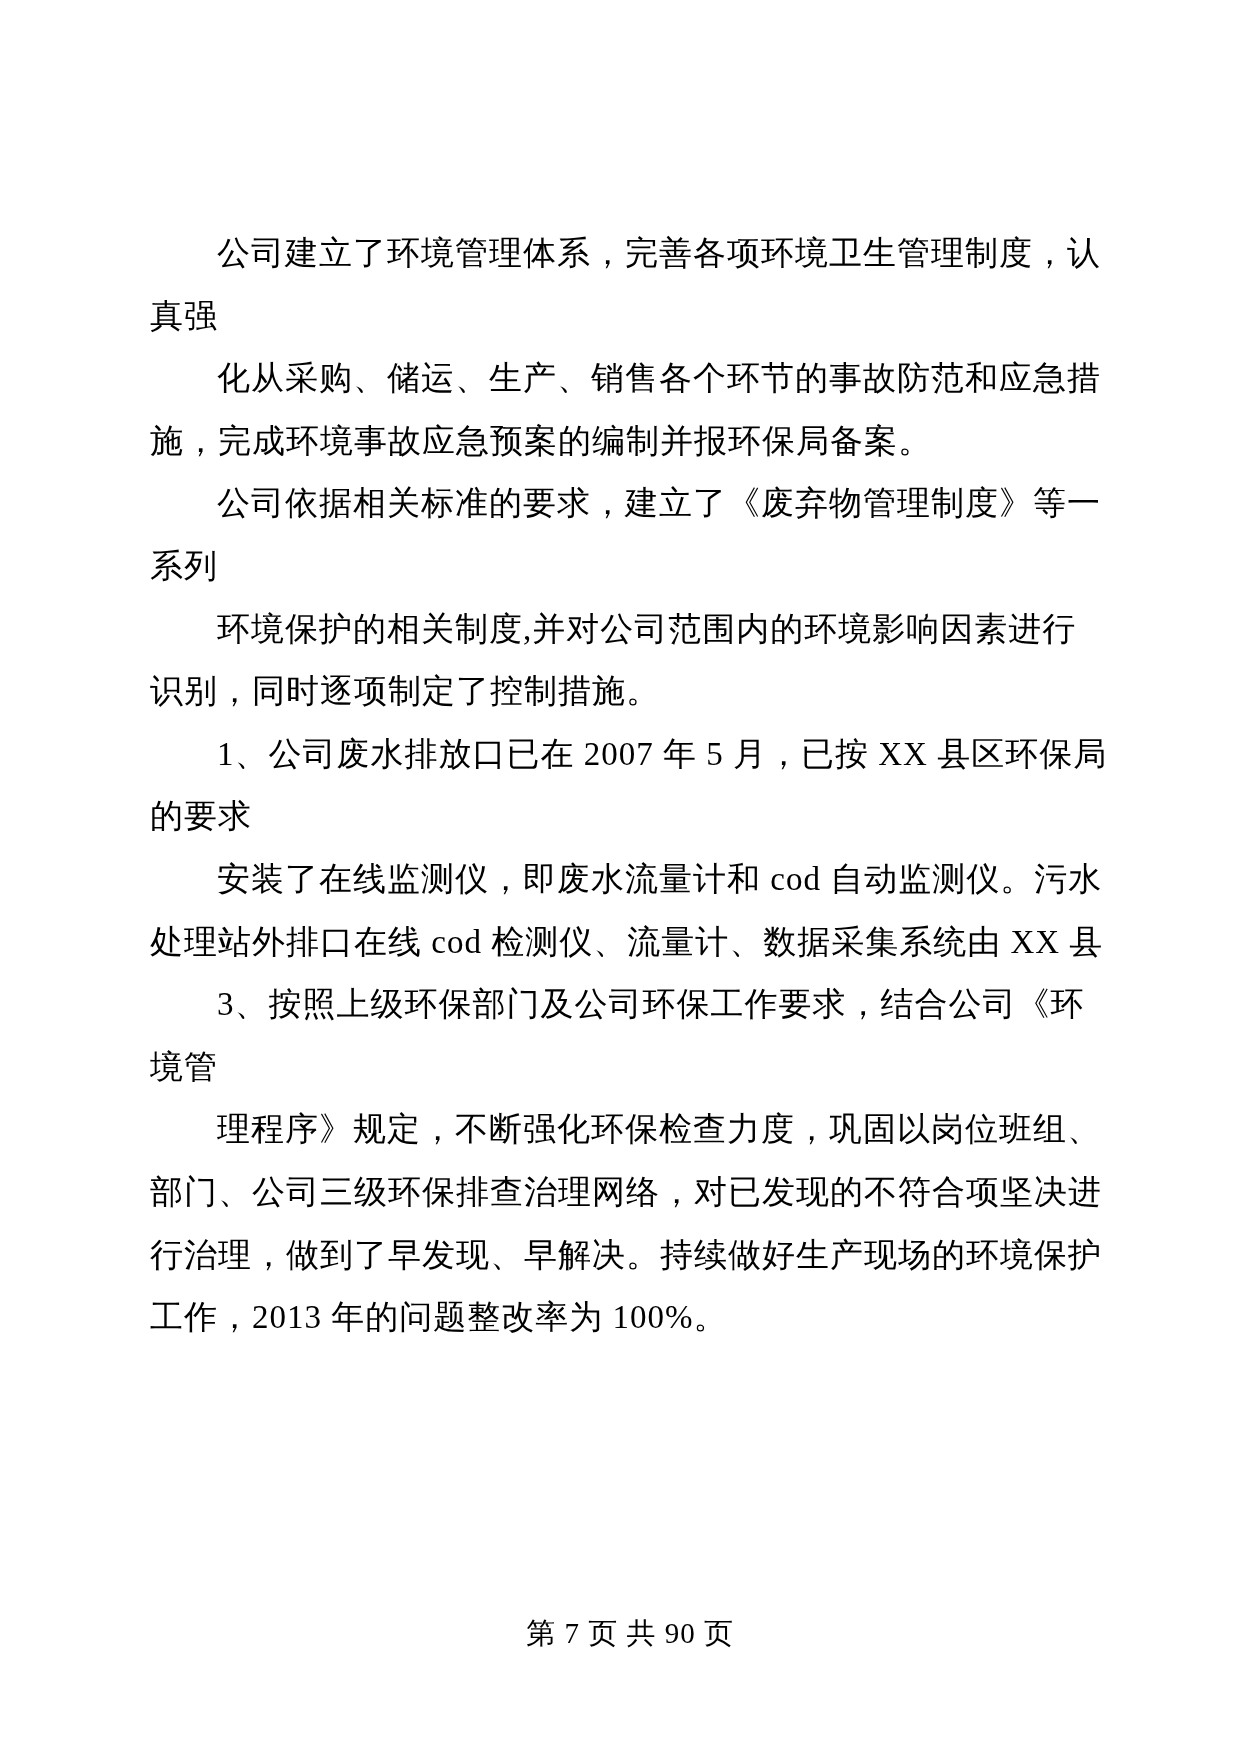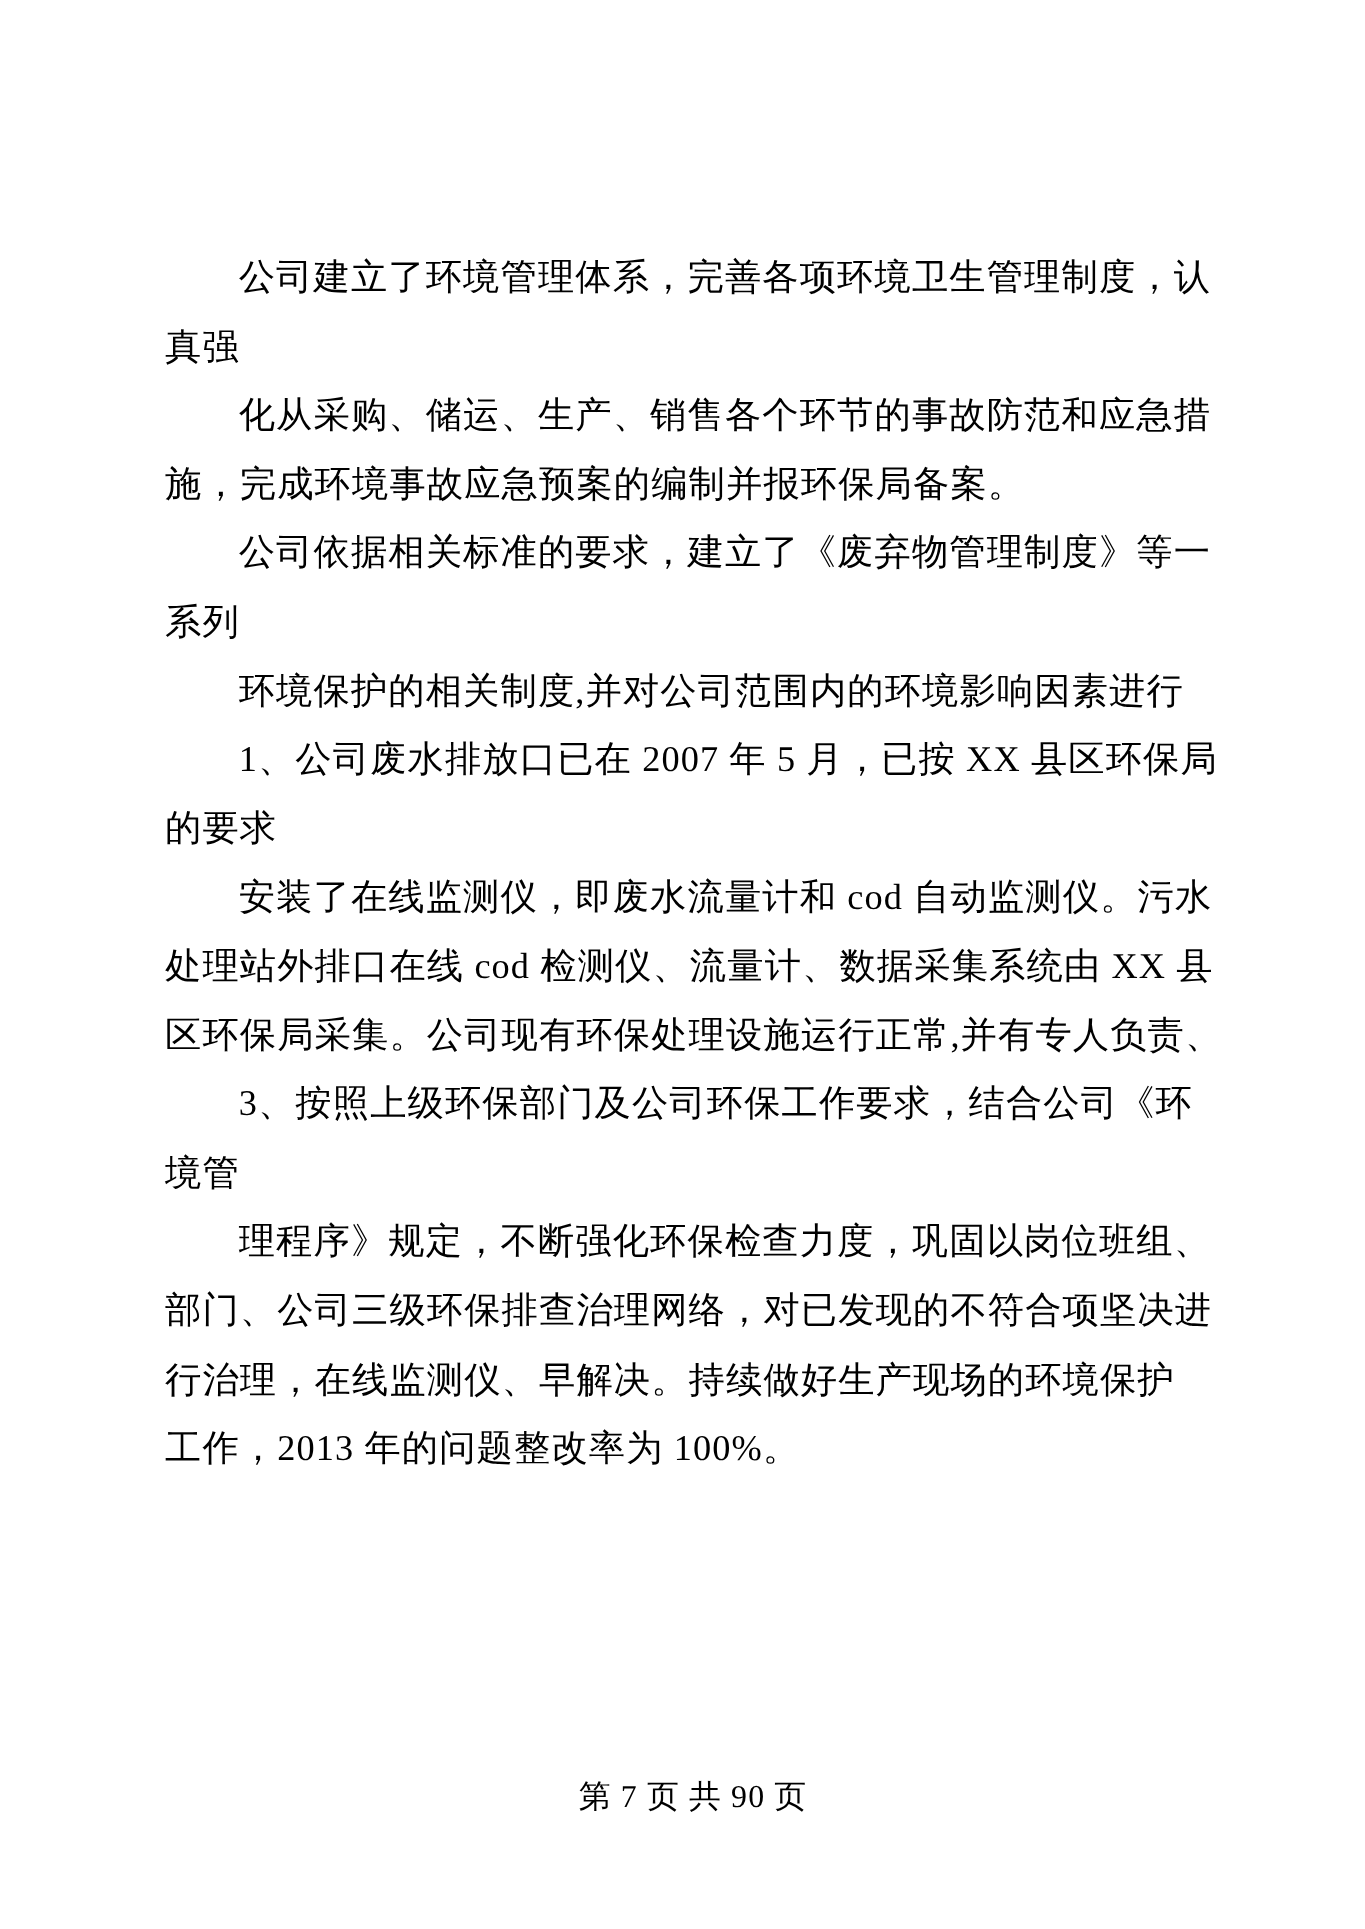--- a/index.html
+++ b/index.html
@@ -51,26 +51,26 @@
 
 <div class="page">
   <div class="body-text" id="body-text">
       <p class="line indent">公司建立了环境管理体系，完善各项环境卫生管理制度，认</p>
       <p class="line">真强</p>
       <p class="line indent">化从采购、储运、生产、销售各个环节的事故防范和应急措</p>
       <p class="line">施，完成环境事故应急预案的编制并报环保局备案。</p>
       <p class="line indent">公司依据相关标准的要求，建立了《废弃物管理制度》等一</p>
       <p class="line">系列</p>
       <p class="line indent">环境保护的相关制度,并对公司范围内的环境影响因素进行</p>
+      <p class="line">识别，同时逐项制定了控制措施。</p>
       <p class="line indent">1、公司废水排放口已在 2007 年 5 月，已按 XX 县区环保局</p>
       <p class="line">的要求</p>
       <p class="line indent">安装了在线监测仪，即废水流量计和 cod 自动监测仪。污水</p>
       <p class="line">处理站外排口在线 cod 检测仪、流量计、数据采集系统由 XX 县</p>
-      <p class="line">区环保局采集。公司现有环保处理设施运行正常,并有专人负责、</p>
       <p class="line indent">3、按照上级环保部门及公司环保工作要求，结合公司《环</p>
       <p class="line">境管</p>
       <p class="line indent">理程序》规定，不断强化环保检查力度，巩固以岗位班组、</p>
       <p class="line">部门、公司三级环保排查治理网络，对已发现的不符合项坚决进</p>
-      <p class="line">行治理，在线监测仪、早解决。持续做好生产现场的环境保护</p>
+      <p class="line">行治理，做到了早发现、早解决。持续做好生产现场的环境保护</p>
       <p class="line">工作，2013 年的问题整改率为 100%。</p>
     </div>
   <div class="page-footer">第 7 页 共 90 页</div>
 </div>
 
 </body></html>

